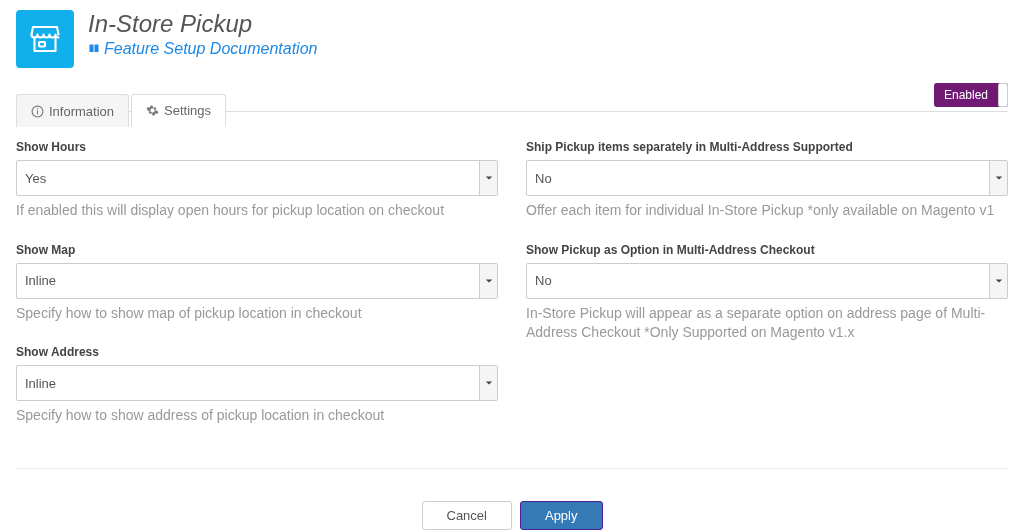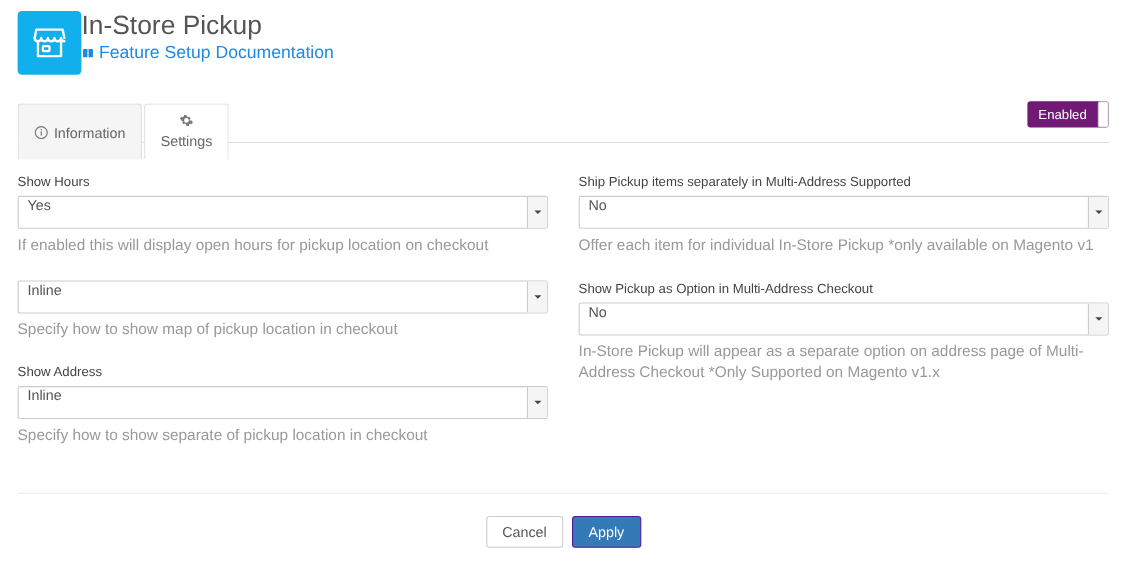--- a/index.html
+++ b/index.html
@@ -8,21 +8,23 @@
     font-family: "Helvetica Neue", Helvetica, Arial, sans-serif;
     font-size: 13px;
     color: #555;
     background: #fff;
     padding: 10px 16px 30px 16px;
     width: 1024px;
   }
   .header {
     display: flex;
     align-items: flex-start;
+    gap: 14px;
     margin-bottom: 10px;
+    font-style: italic;
   }
   .store-icon {
     width: 58px;
     height: 58px;
     background: #12afed;
     border-radius: 4px;
     display: flex;
     align-items: center;
     justify-content: center;
     flex-shrink: 0;
@@ -64,21 +66,20 @@
     border-color: #ddd;
     border-radius: 3px 3px 0 0;
     margin-right: 2px;
     position: relative;
     top: 16px;
   }
   .tab.active {
     background: #fff;
     border-color: #ddd;
     border-bottom: 1px solid #fff;
-    flex-direction: column;
   }
   .tab svg { width: 13px; height: 13px; fill: #777; }
   .enabled-toggle {
     display: inline-flex;
     align-items: center;
     background: #701a75;
     color: #fff;
     border-radius: 3px;
     height: 24px;
     padding: 0;
@@ -96,35 +97,35 @@
   }
   .form-area {
     display: flex;
     gap: 28px;
     padding: 28px 0 20px 0;
     border-bottom: 1px solid #eee;
   }
   .col { flex: 1 1 0; min-width: 0; }
   .field { margin-bottom: 22px; }
   .field-label {
-    font-weight: 400;
+    font-weight: 700;
     color: #444;
     font-size: 12px;
     margin-bottom: 6px;
     display: block;
   }
   .select-wrap {
     position: relative;
     border: 1px solid #ccc;
     border-radius: 2px;
     background: #fff;
     height: 30px;
     display: flex;
-    align-items: flex-start;
-    padding: 0 8px;
+    align-items: center;
+    padding: 17px 8px;
     color: #555;
     font-size: 13px;
   }
   .select-wrap .caret-box {
     position: absolute;
     right: 0;
     top: 0;
     bottom: 0;
     width: 18px;
     border-left: 1px solid #ccc;
@@ -150,24 +151,25 @@
     margin-top: 5px;
     line-height: 1.4;
   }
   .actions {
     display: flex;
     justify-content: center;
     gap: 8px;
     padding-top: 20px;
   }
   .btn {
-    padding: 6px 14px;
+    padding: 6px 24px;
     border-radius: 3px;
     font-size: 13px;
     cursor: pointer;
+    margin-top: 12px;
   }
   .btn-default {
     background: #fff;
     border: 1px solid #ccc;
     color: #555;
   }
   .btn-primary {
     background: #337ab7;
     border: 1px solid #4c1d95;
     color: #fff;
@@ -230,20 +232,21 @@
         <span class="caret-box">
             <svg viewBox="0 0 10 10">
               <path d="M1 3l4 4 4-4z"></path>
             </svg>
           </span>
       </div>
       <div class="help">If enabled this will display open hours for pickup location on checkout</div>
     </div>
 
     <div class="field">
+      <span class="field-label">Show Map</span>
       <div class="select-wrap">
         <span>Inline</span>
         <span class="caret-box">
             <svg viewBox="0 0 10 10">
               <path d="M1 3l4 4 4-4z"></path>
             </svg>
           </span>
       </div>
       <div class="help">Specify how to show map of pickup location in checkout</div>
     </div>
@@ -251,21 +254,21 @@
     <div class="field">
       <span class="field-label">Show Address</span>
       <div class="select-wrap">
         <span>Inline</span>
         <span class="caret-box">
             <svg viewBox="0 0 10 10">
               <path d="M1 3l4 4 4-4z"></path>
             </svg>
           </span>
       </div>
-      <div class="help">Specify how to show separate of pickup location in checkout</div>
+      <div class="help">Specify how to show address of pickup location in checkout</div>
     </div>
 
   </div>
 
   <div class="col">
 
     <div class="field">
       <span class="field-label">Ship Pickup items separately in Multi-Address Supported</span>
       <div class="select-wrap">
         <span>No</span>

